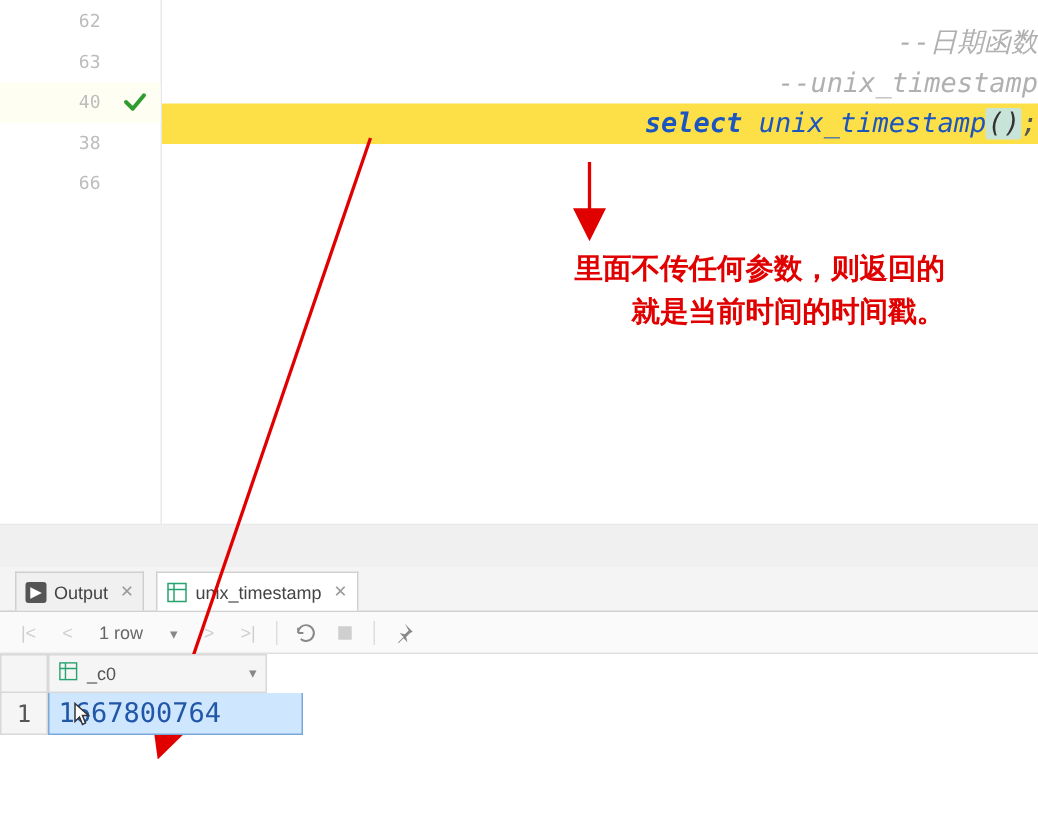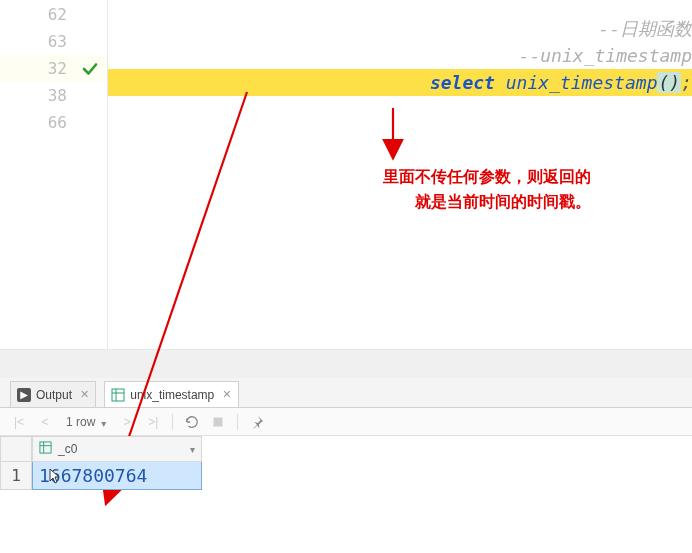--- a/index.html
+++ b/index.html
@@ -18,21 +18,21 @@
     display: flex;
     border-bottom: 1px solid #e8e8e8;
     height: 350px;
   }
   .gutter {
     width: 108px;
     background: #fff;
     border-right: 1px solid #e8e8e8;
     padding-top: 1px;
     font-family: Consolas, Menlo, monospace;
-    font-size: 16px;
+    font-size: 12px;
     color: #bdbdbd;
     position: relative;
   }
   .gut-row {
     height: 27px;
     line-height: 27px;
     display: flex;
     align-items: center;
     justify-content: flex-end;
     padding-right: 40px;
@@ -72,21 +72,21 @@
   .tk-keyword { color: #1a55c0; font-weight: 600; }
   .tk-func    { color: #1a55c0; font-style: italic;}
   .tk-paren-hl { background: #c8e4d8; color:#333; border-radius:2px; padding:0 1px;}
   .tk-punct { color:#555; }
   .callout {
     position: absolute;
     left: 275px;
     top: 165px;
     color: #e10000;
     font-family: "Microsoft YaHei","PingFang SC",sans-serif;
-    font-size: 16px;
+    font-size: 19px;
     font-weight: 700;
     font-style: normal;
     line-height: 1.55;
     pointer-events: none;
   }
   .arrow-svg {
     position: absolute;
     left: 0; top: 0;
     pointer-events: none;
   }
@@ -143,21 +143,21 @@
     font-size: 12px;
   }
   .tbtn {
     width:18px;height:18px;
     display:inline-flex;align-items:center;justify-content:center;
     color:#888;
     cursor:pointer;
   }
   .tbtn.dis { color:#cfcfcf; cursor:default;}
   .rowcount-wrap {
-    display:flex;align-items:flex-end;gap:6px;
+    display:flex;align-items:flex-end;gap:18px;
     padding:0 4px;
   }
   .rowcount { color:#666; }
   .sep { width:1px;height:16px;background:#ddd;margin:0 2px;}
   
   .grid {
     position: relative;
     width: 220px;
   }
   .ghead {
@@ -166,21 +166,21 @@
     font-size:12px;
     color:#555;
   }
   .gh-cell {
     border:1px solid #d8d8d8;
     background:#f5f5f5;
     display:flex;align-items:center;
   }
   .gh-corner { width:32px; }
   .gh-col {
-    width:170px;
+    width:146px;
     padding:0 6px;
     gap:6px;
     justify-content:center;
   }
   .gh-col .caret { margin-left:auto;color:#888;font-size:10px;}
   .gbody-row {
     display:flex;height:28px;
   }
   .gb-rownum {
     width:32px;
@@ -217,21 +217,21 @@
 <div class="editor-wrap">
 
   <div class="gutter">
     <div class="gut-row">
         <span>62</span>
       </div>
     <div class="gut-row">
         <span>63</span>
       </div>
     <div class="gut-row active">
-      <span>32</span>
+      <span>40</span>
       <span class="gut-check">
         <svg viewBox="0 0 24 24" width="18" height="18">
             <path fill="none" stroke="currentColor" stroke-width="3.5" stroke-linecap="round" stroke-linejoin="round" d="M4 12 L10 18 L20 6"></path>
           </svg>
       </span>
     </div>
     <div class="gut-row">
         <span>38</span>
       </div>
     <div class="gut-row">

